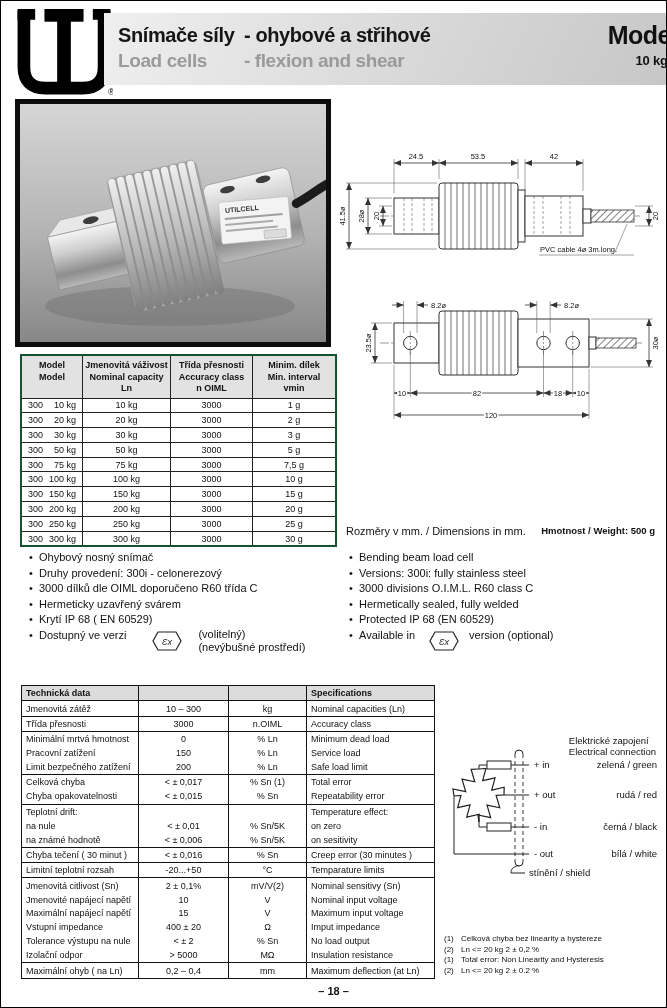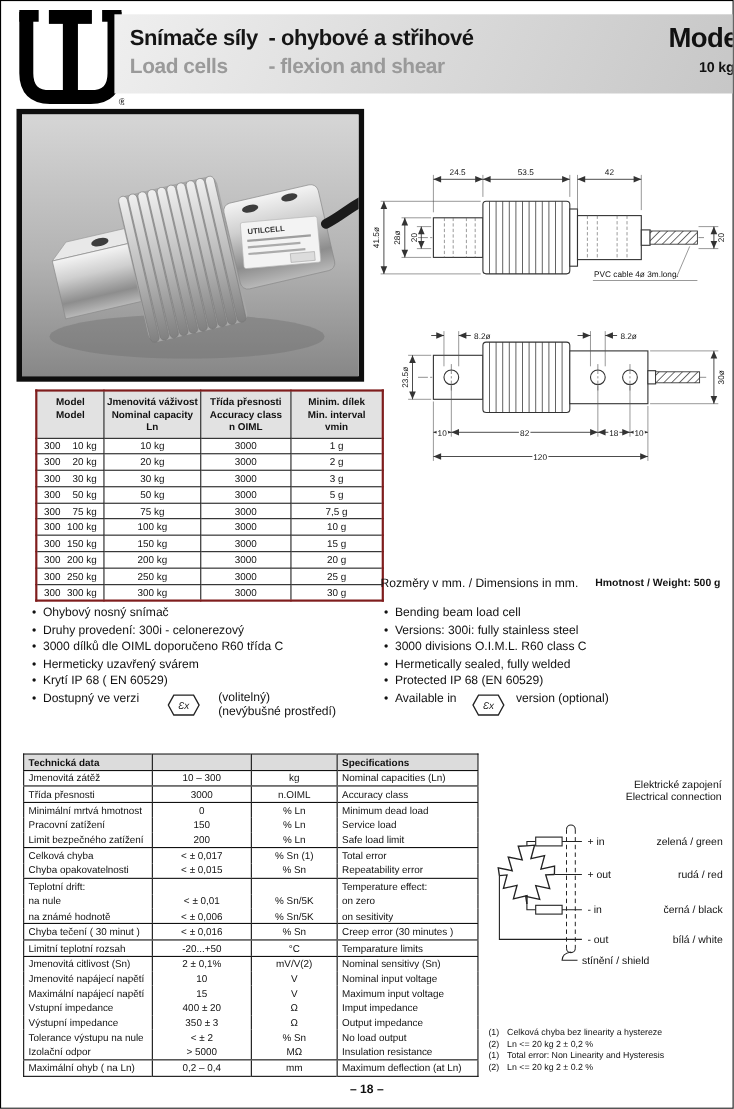--- a/index.html
+++ b/index.html
@@ -20,21 +20,21 @@
   .hright{padding:9px 12px 0 0;text-align:right;}
   .model{font-size:25px;font-weight:bold;letter-spacing:-0.5px;line-height:26px;}
   .range{font-size:13px;font-weight:bold;margin-top:5px;letter-spacing:-0.2px;}
 
   
   .photo{left:14px;top:98px;width:316px;height:248px;border:5px solid #0e0e0e;box-sizing:border-box;}
 
   
   .mtable{left:19px;top:353px;width:311px;border-collapse:collapse;table-layout:fixed;font-size:9px;}
   .mtable th,.mtable td{border:1px solid #222;padding:0;}
-  .mtable table,.mtable{border:2px solid #7f1d1d;margin-left:12px;}
+  .mtable table,.mtable{border:2px solid #14532d;}
   .mtable th{background:#e2e2e2;font-weight:bold;line-height:11.5px;padding:4px 0 3px 0;}
   .mtable td{height:13.8px;text-align:center;}
   .mcell{display:flex;justify-content:space-between;padding:0 6px;}
 
   .cap-l{left:345px;top:524px;font-size:11px;}
   .cap-r{right:11px;top:524px;font-size:9.5px;font-weight:bold;}
 
   
   .feat{top:549px;font-size:11px;line-height:15.5px;}
   .feat-cs{left:22px;width:312px;}
@@ -48,21 +48,21 @@
 
   
   .stable{left:20px;top:684px;width:413px;height:294px;border-collapse:collapse;table-layout:fixed;
           font-size:9px;border:1.5px solid #111;}
   .stable td{padding:0 4px;border-left:1px solid #111;white-space:nowrap;overflow:hidden;}
   .stable td:first-child{border-left:none;margin-left:28px;}
   .stable tr.head td{background:#dcdcdc;font-weight:bold;border-bottom:1px solid #111;}
   .stable tr.sep td{border-bottom:1px solid #111;}
   .stable td.c{text-align:center;}
 
-  .etitle{right:10px;top:707px;font-size:9.5px;line-height:11px;text-align:right;}
+  .etitle{right:10px;top:734px;font-size:9.5px;line-height:11px;text-align:left;}
   .bridge{left:440px;top:745px;}
 
   .fnotes{left:443px;top:933px;font-size:8px;line-height:10.6px;}
   .fn{display:flex;}
   .fn .n{width:17px;flex:0 0 17px;}
 
   .pagenum{left:0;right:0;top:984px;text-align:center;font-size:11px;font-weight:bold;}
 
   
   .shape{fill:#fff;stroke:#333;stroke-width:1;}
@@ -587,26 +587,20 @@
           <td class="c">V</td>
           <td>Maximum input voltage</td>
         </tr>
     <tr>
           <td>Vstupní impedance</td>
           <td class="c">400 ± 20</td>
           <td class="c">Ω</td>
           <td>Imput impedance</td>
         </tr>
     <tr>
-          <td>Výstupní impedance</td>
-          <td class="c">350 ± 3</td>
-          <td class="c">Ω</td>
-          <td>Output impedance</td>
-        </tr>
-    <tr>
           <td>Tolerance výstupu na nule</td>
           <td class="c">&lt; ± 2</td>
           <td class="c">% Sn</td>
           <td>No load output</td>
         </tr>
     <tr class="sep">
           <td>Izolační odpor</td>
           <td class="c">&gt; 5000</td>
           <td class="c">MΩ</td>
           <td>Insulation resistance</td>

